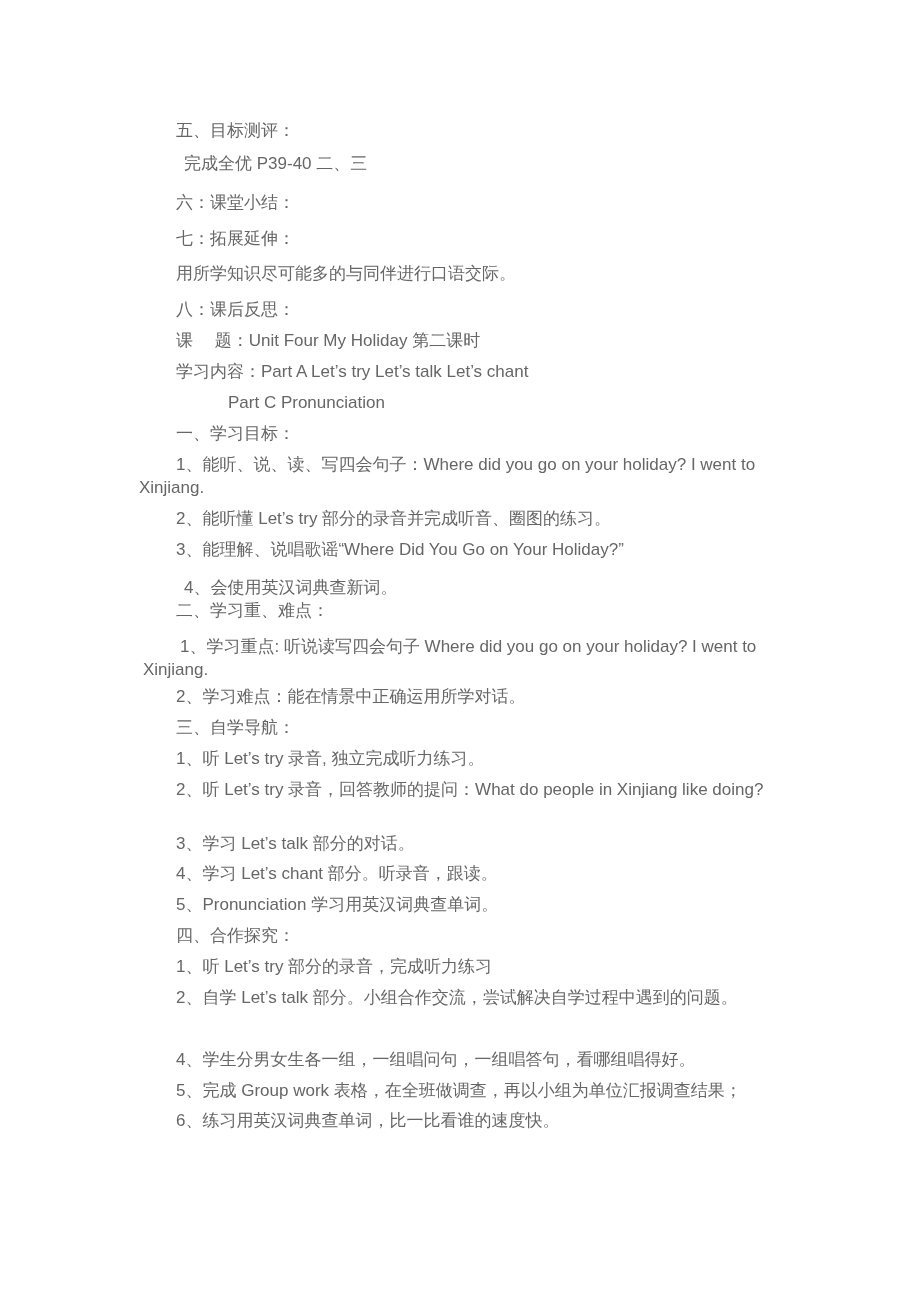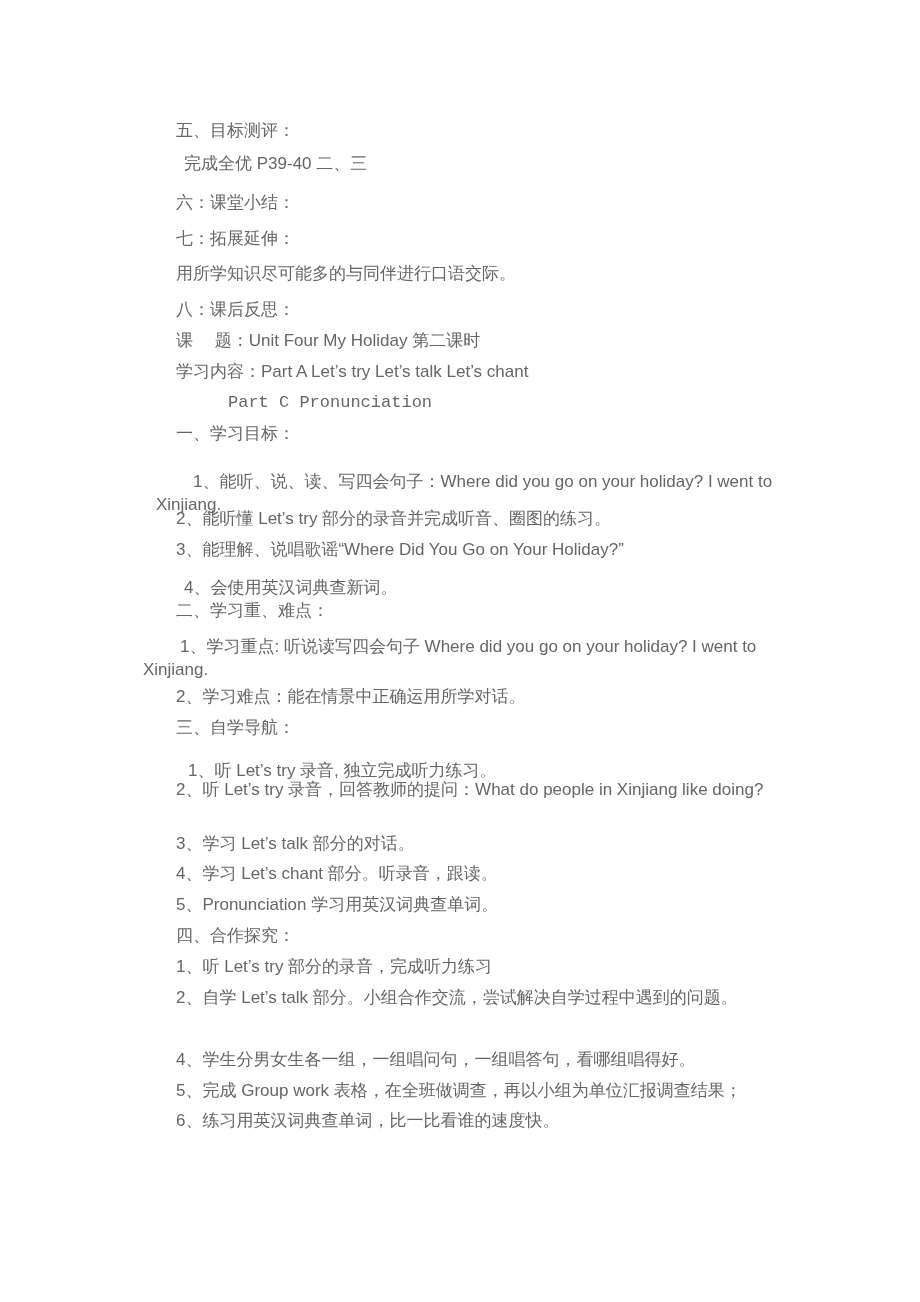--- a/index.html
+++ b/index.html
@@ -8,45 +8,45 @@
     font-family: "Liberation Sans", "DejaVu Sans", sans-serif;
     color: #666666;
     font-size: 17px;
   }
   .page { position: absolute; left: 0; top: 0; width: 920px; height: 921px; }
   .line {
     position: absolute; left: 139px; width: 652px;
     text-indent: 37px; line-height: 23px; white-space: normal;
     letter-spacing: 0px;
   }
-  .line.indent2 { text-indent: 89px; font-family: Liberation Mono, monospace; }
+  .line.indent2 { text-indent: 89px; }
 </style>
 </head>
 <body>
 
 <div class="page">
   <p class="line" style="top:119px;margin:0">五、目标测评：</p>
   <p class="line" style="top:144px;margin:8px">完成全优 P39-40 二、三</p>
   <p class="line" style="top:191px;margin:0">六：课堂小结：</p>
   <p class="line" style="top:262px;margin:0">用所学知识尽可能多的与同伴进行口语交际。</p>
   <p class="line" style="top:227px;margin:0">七：拓展延伸：</p>
   <p class="line" style="top:298px;margin:0">八：课后反思：</p>
   <p class="line" style="top:329px;margin:0">课　 题：Unit Four  My Holiday  第二课时</p>
   <p class="line" style="top:360px;margin:0">学习内容：Part A  Let’s try  Let’s talk  Let’s chant</p>
   <p class="line indent2" style="top:391px;margin:0">Part C  Pronunciation</p>
   <p class="line" style="top:422px;margin:0">一、学习目标：</p>
-  <p class="line" style="top:453px;margin:17px">1、能听、说、读、写四会句子：Where did you go on your holiday? I went to Xinjiang.</p>
+  <p class="line" style="top:453px;margin:0">1、能听、说、读、写四会句子：Where did you go on your holiday? I went to Xinjiang.</p>
   <p class="line" style="top:507px;margin:0">2、能听懂 Let’s try 部分的录音并完成听音、圈图的练习。</p>
   <p class="line" style="top:538px;margin:0">3、能理解、说唱歌谣“Where Did You Go on Your Holiday?”</p>
   <p class="line" style="top:568px;margin:8px">4、会使用英汉词典查新词。</p>
   <p class="line" style="top:599px;margin:0">二、学习重、难点：</p>
   <p class="line" style="top:631px;margin:4px">1、学习重点: 听说读写四会句子 Where did you go on your holiday? I went to Xinjiang.</p>
   <p class="line" style="top:685px;margin:0">2、学习难点：能在情景中正确运用所学对话。</p>
   <p class="line" style="top:716px;margin:0">三、自学导航：</p>
-  <p class="line" style="top:747px;margin:12px">1、听 Let’s  try 录音, 独立完成听力练习。</p>
+  <p class="line" style="top:747px;margin:0">1、听 Let’s  try 录音, 独立完成听力练习。</p>
   <p class="line" style="top:778px;margin:0">2、听 Let’s  try 录音，回答教师的提问：What do people in Xinjiang like doing?</p>
   <p class="line" style="top:832px;margin:0">3、学习 Let’s  talk 部分的对话。</p>
   <p class="line" style="top:862px;margin:0">4、学习 Let’s chant 部分。听录音，跟读。</p>
   <p class="line" style="top:893px;margin:0">5、Pronunciation  学习用英汉词典查单词。</p>
   <p class="line" style="top:924px;margin:0">四、合作探究：</p>
   <p class="line" style="top:955px;margin:0">1、听 Let’s try 部分的录音，完成听力练习</p>
   <p class="line" style="top:986px;margin:0">2、自学 Let’s talk 部分。小组合作交流，尝试解决自学过程中遇到的问题。</p>
   <p class="line" style="top:1048px;margin:0">4、学生分男女生各一组，一组唱问句，一组唱答句，看哪组唱得好。</p>
   <p class="line" style="top:1079px;margin:0">5、完成 Group work  表格，在全班做调查，再以小组为单位汇报调查结果；</p>
   <p class="line" style="top:1109px;margin:0">6、练习用英汉词典查单词，比一比看谁的速度快。</p>

